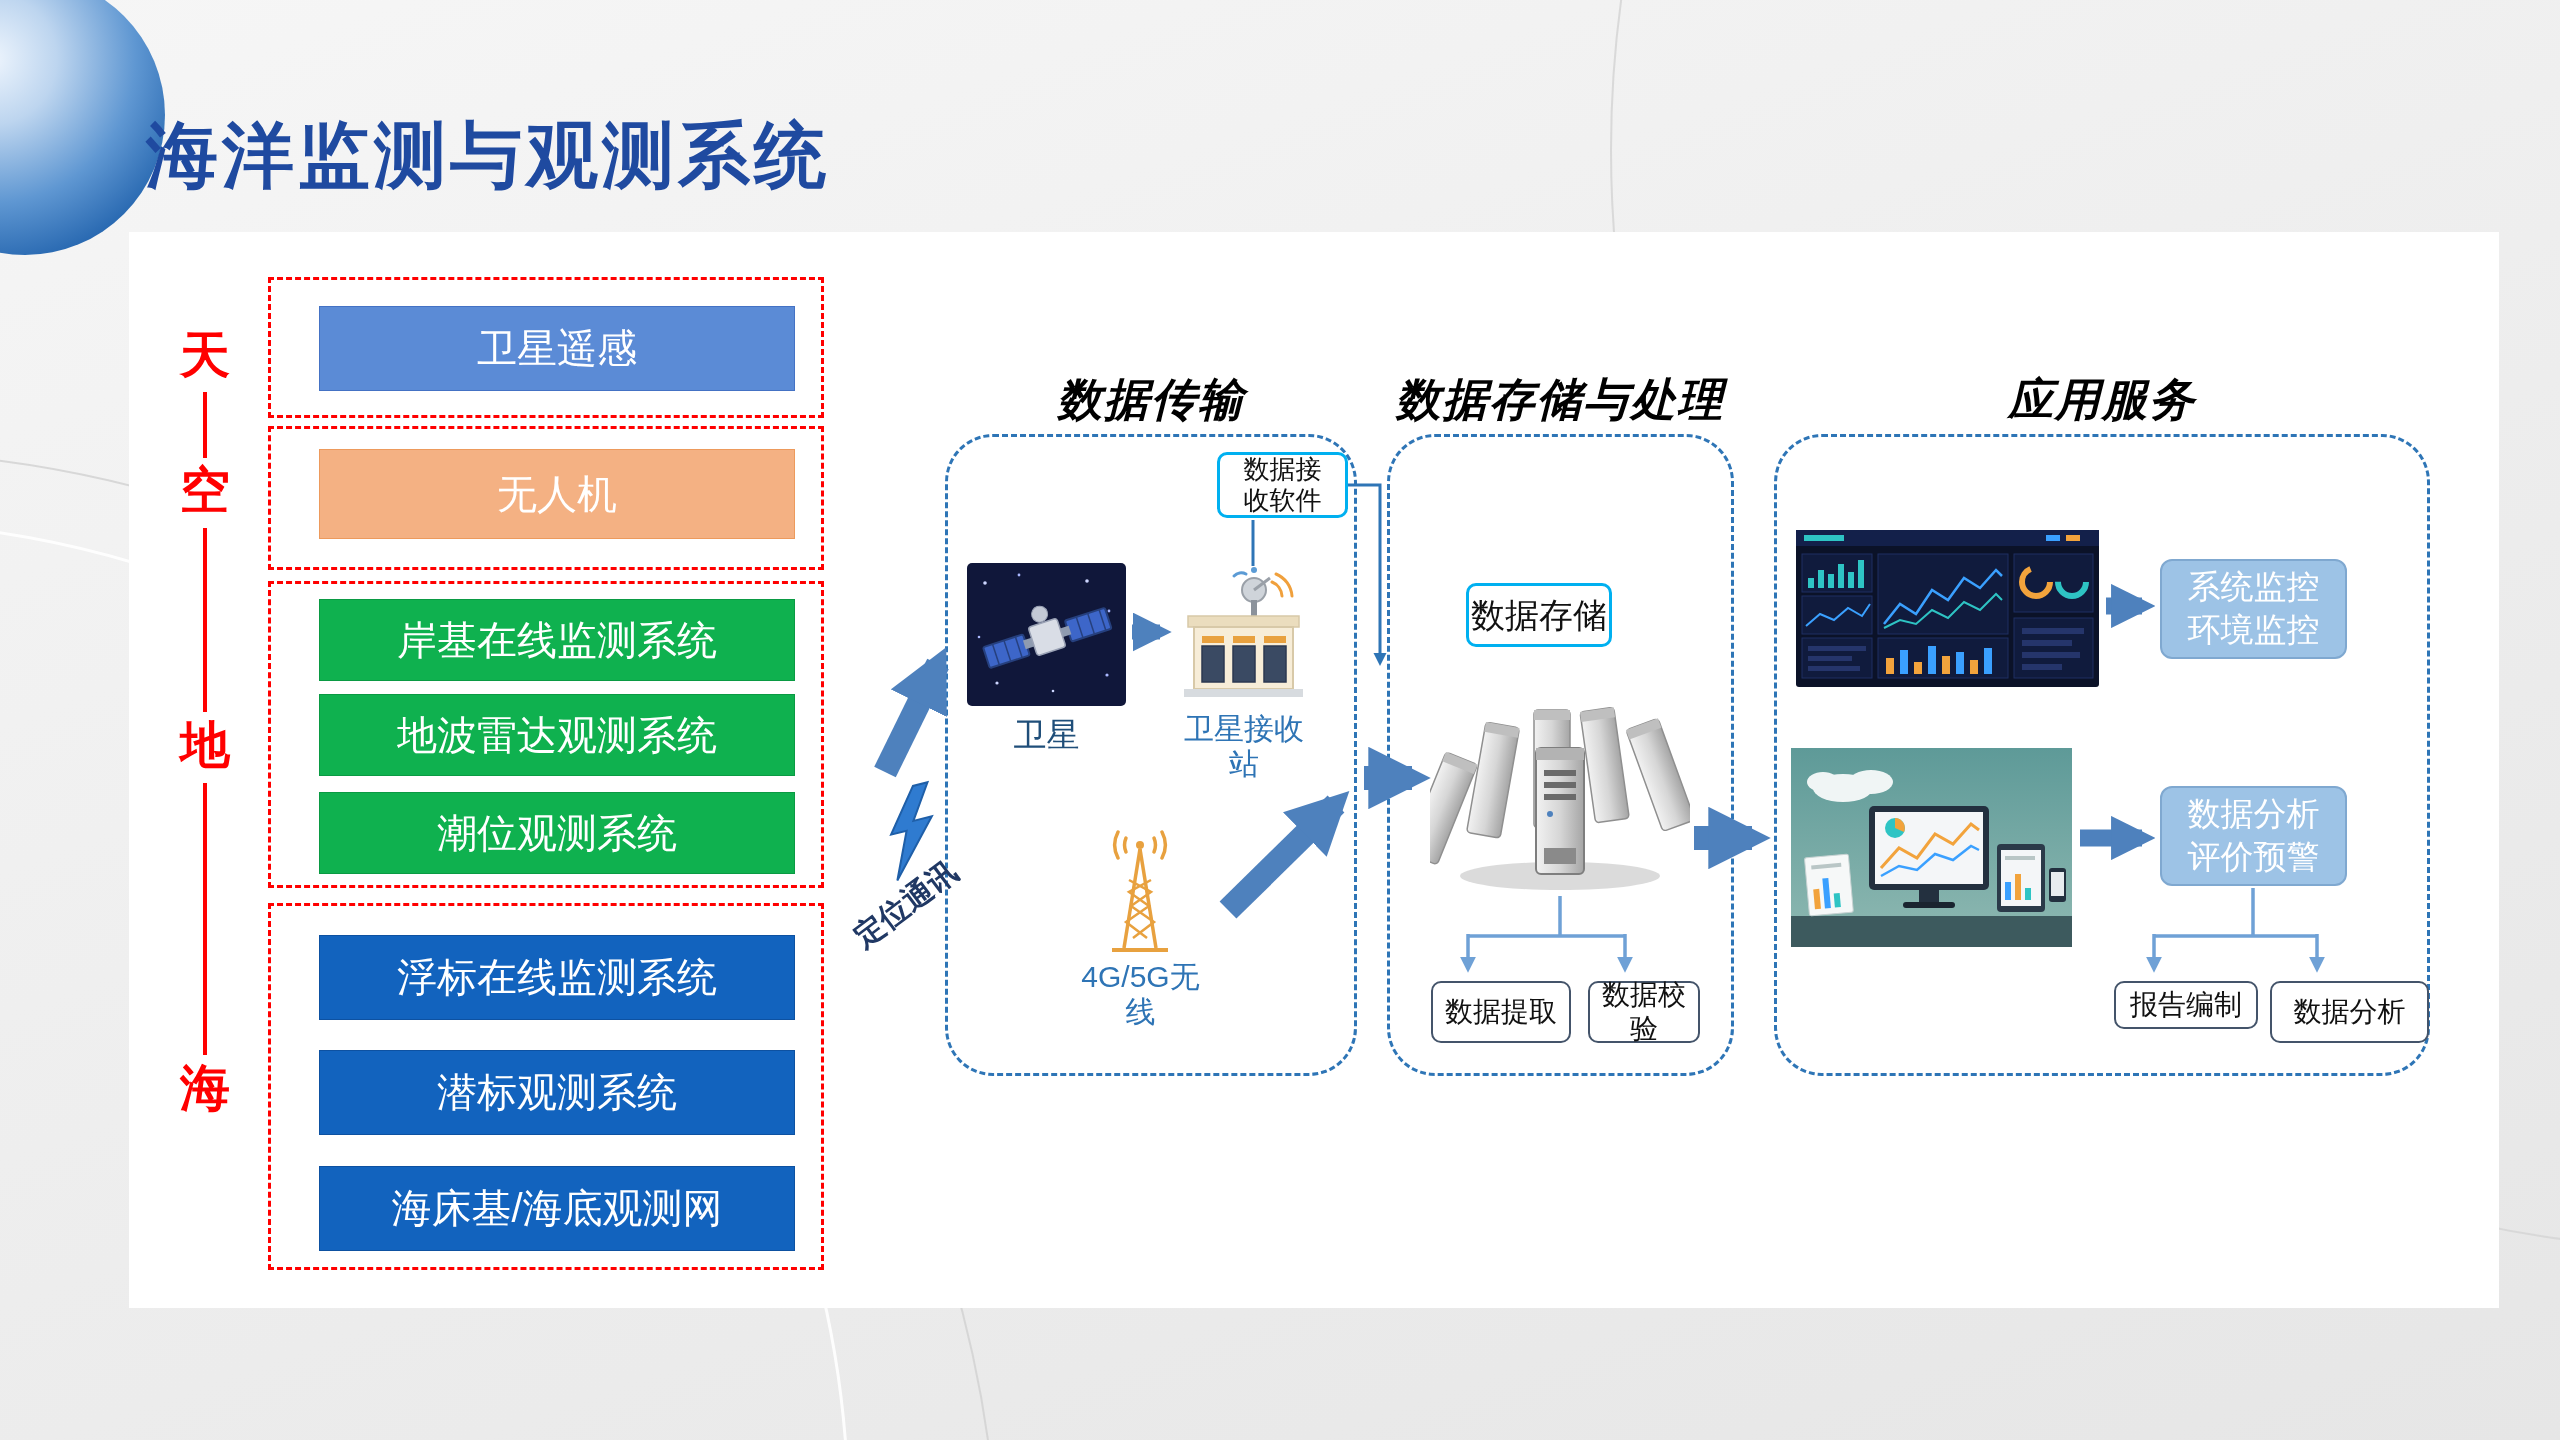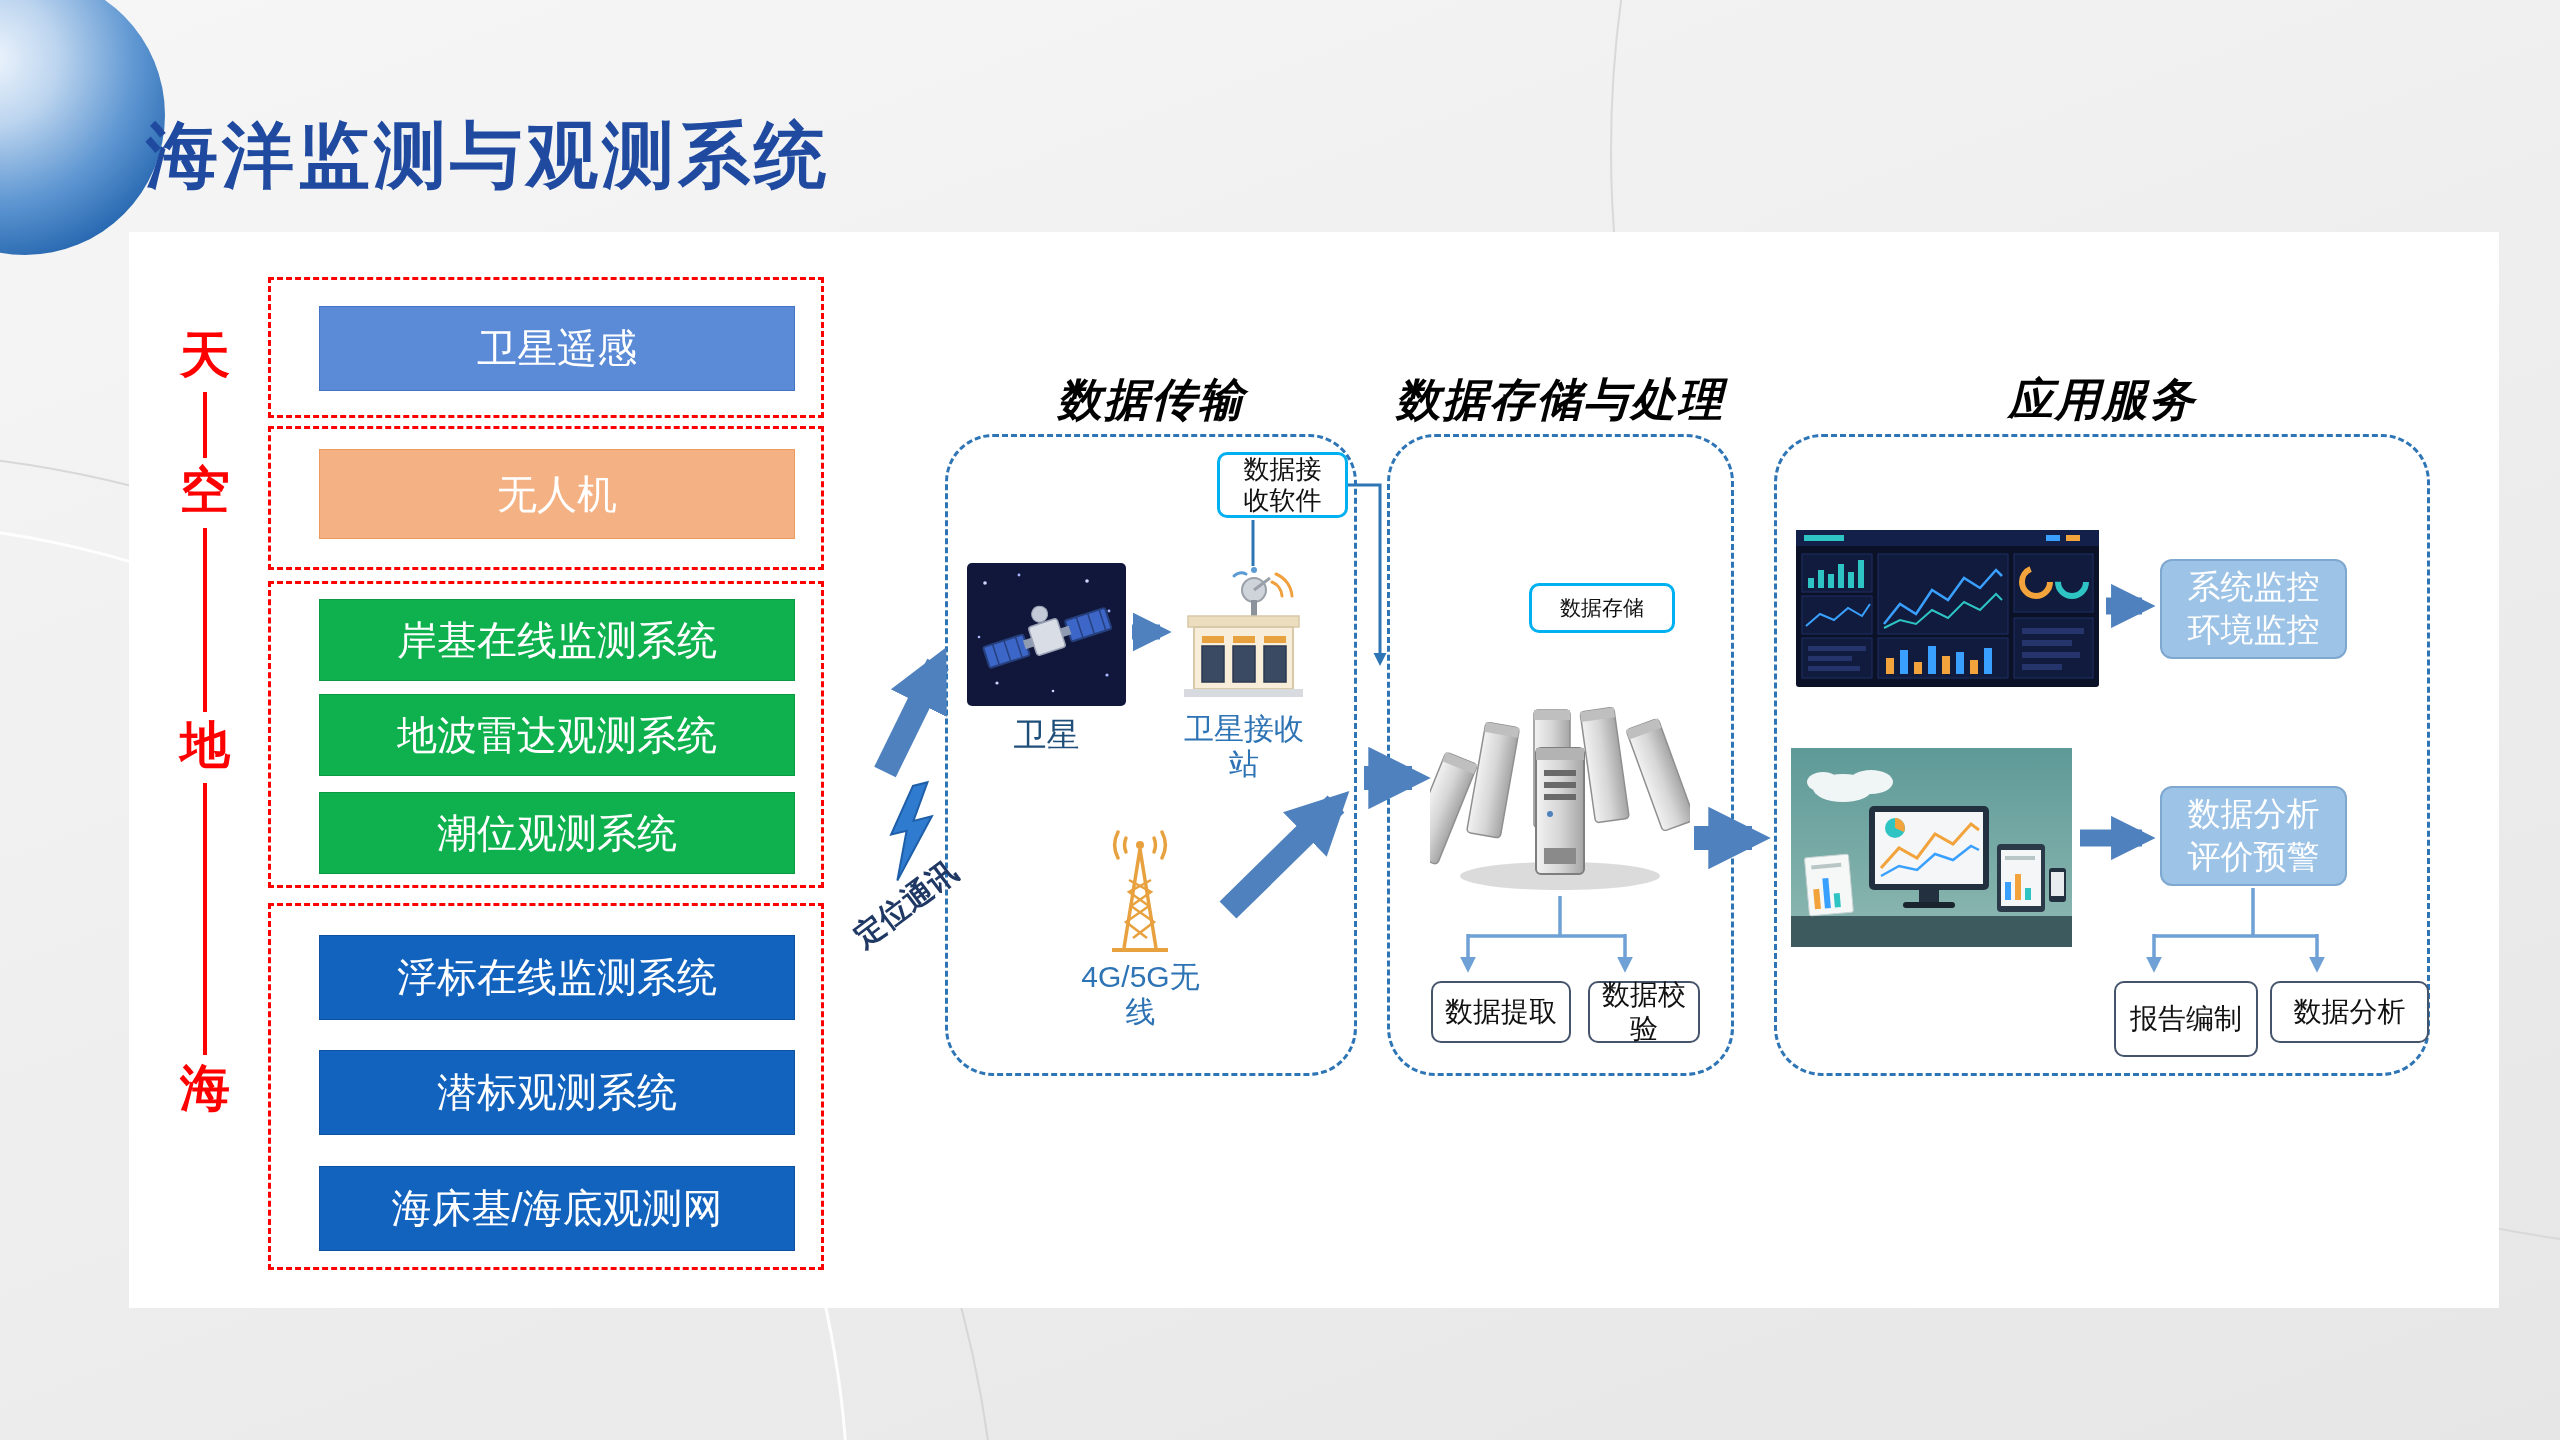--- a/index.html
+++ b/index.html
@@ -209,21 +209,21 @@
 <div class="lbl ml" style="left:1063px; top:960px; width:155px">4G/5G无
 线</div>
 
 <div class="img" style="left:878px; top:786px; width:64px; height:92px; transform:rotate(-14deg); z-index:6">
   <svg viewBox="0 0 64 92">
     <path d="M46,2 L13,44 L29,44 L8,90 L57,36 L38,36 L61,2 Z" fill="#2F7BD0" stroke="#1F5FA8" stroke-width="2"></path>
   </svg>
 </div>
 <div class="positioning-label">定位通讯</div>
 
-<div class="chip cyan" style="left:1497px; top:583px; width:146px; height:50px; font-size:21px">数据存储</div>
+<div class="chip cyan" style="left:1434px; top:583px; width:146px; height:64px; font-size:34px">数据存储</div>
 
 <div class="img" style="left:1430px; top:690px; width:260px; height:205px">
   <svg viewBox="0 0 260 205">
     <defs>
       <linearGradient id="srv" x1="0" y1="0" x2="1" y2="0">
         <stop offset="0" stop-color="#F2F2F2"></stop>
           <stop offset="0.5" stop-color="#D6D6D6"></stop>
           <stop offset="1" stop-color="#A5A5A5"></stop>
       </linearGradient>
     </defs>
@@ -344,14 +344,14 @@
       <rect x="224" y="126" width="6" height="26" fill="#F2A33C"></rect>
     <rect x="234" y="140" width="6" height="12" fill="#2EC4C4"></rect>
       <rect x="214" y="108" width="30" height="4" fill="#B9C6C6"></rect>
     <rect x="258" y="120" width="17" height="34" rx="3" fill="#23303F"></rect>
     <rect x="260" y="124" width="13" height="24" fill="#E8ECEF"></rect>
   </svg>
 </div>
 <div class="svc ml" style="left:2160px; top:786px">数据分析
 评价预警</div>
 
-<div class="chip dark" style="left:2082px; top:981px; width:144px; height:76px">报告编制</div>
+<div class="chip dark" style="left:2082px; top:981px; width:144px; height:48px">报告编制</div>
 <div class="chip dark" style="left:2238px; top:981px; width:159px; height:62px">数据分析</div>
 
 </body></html>

